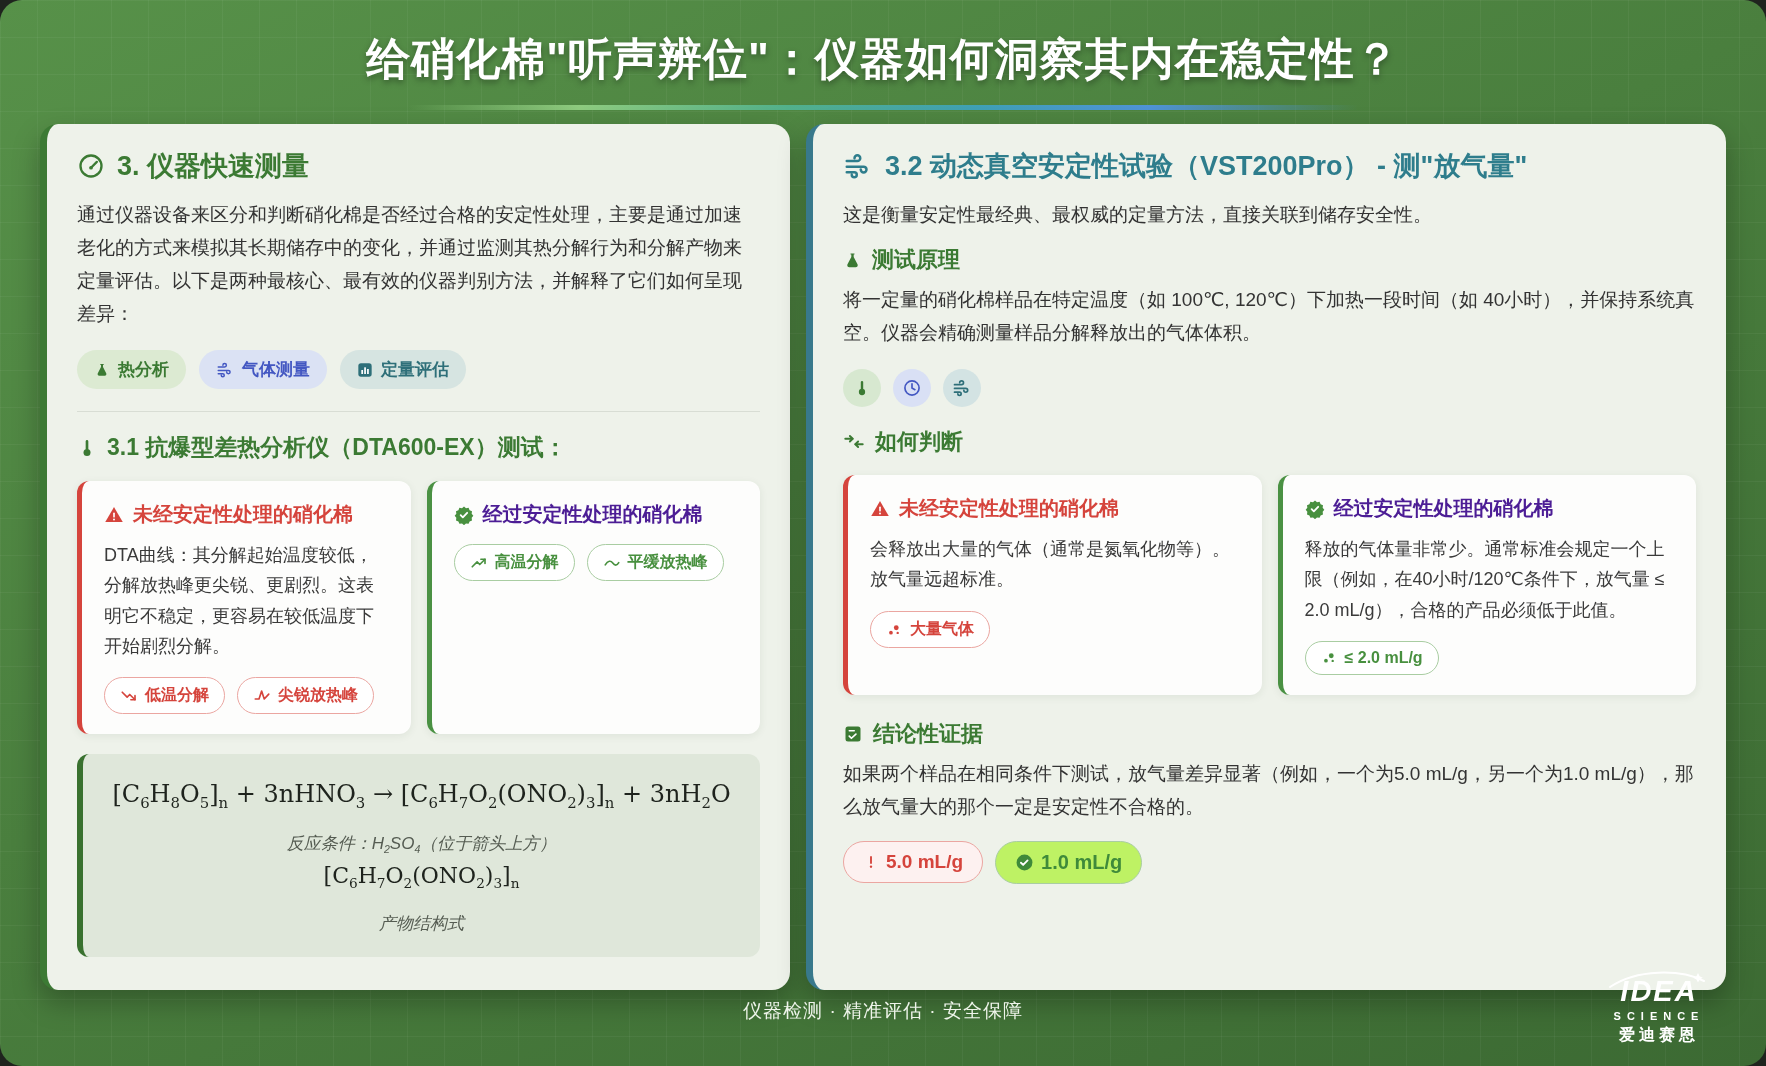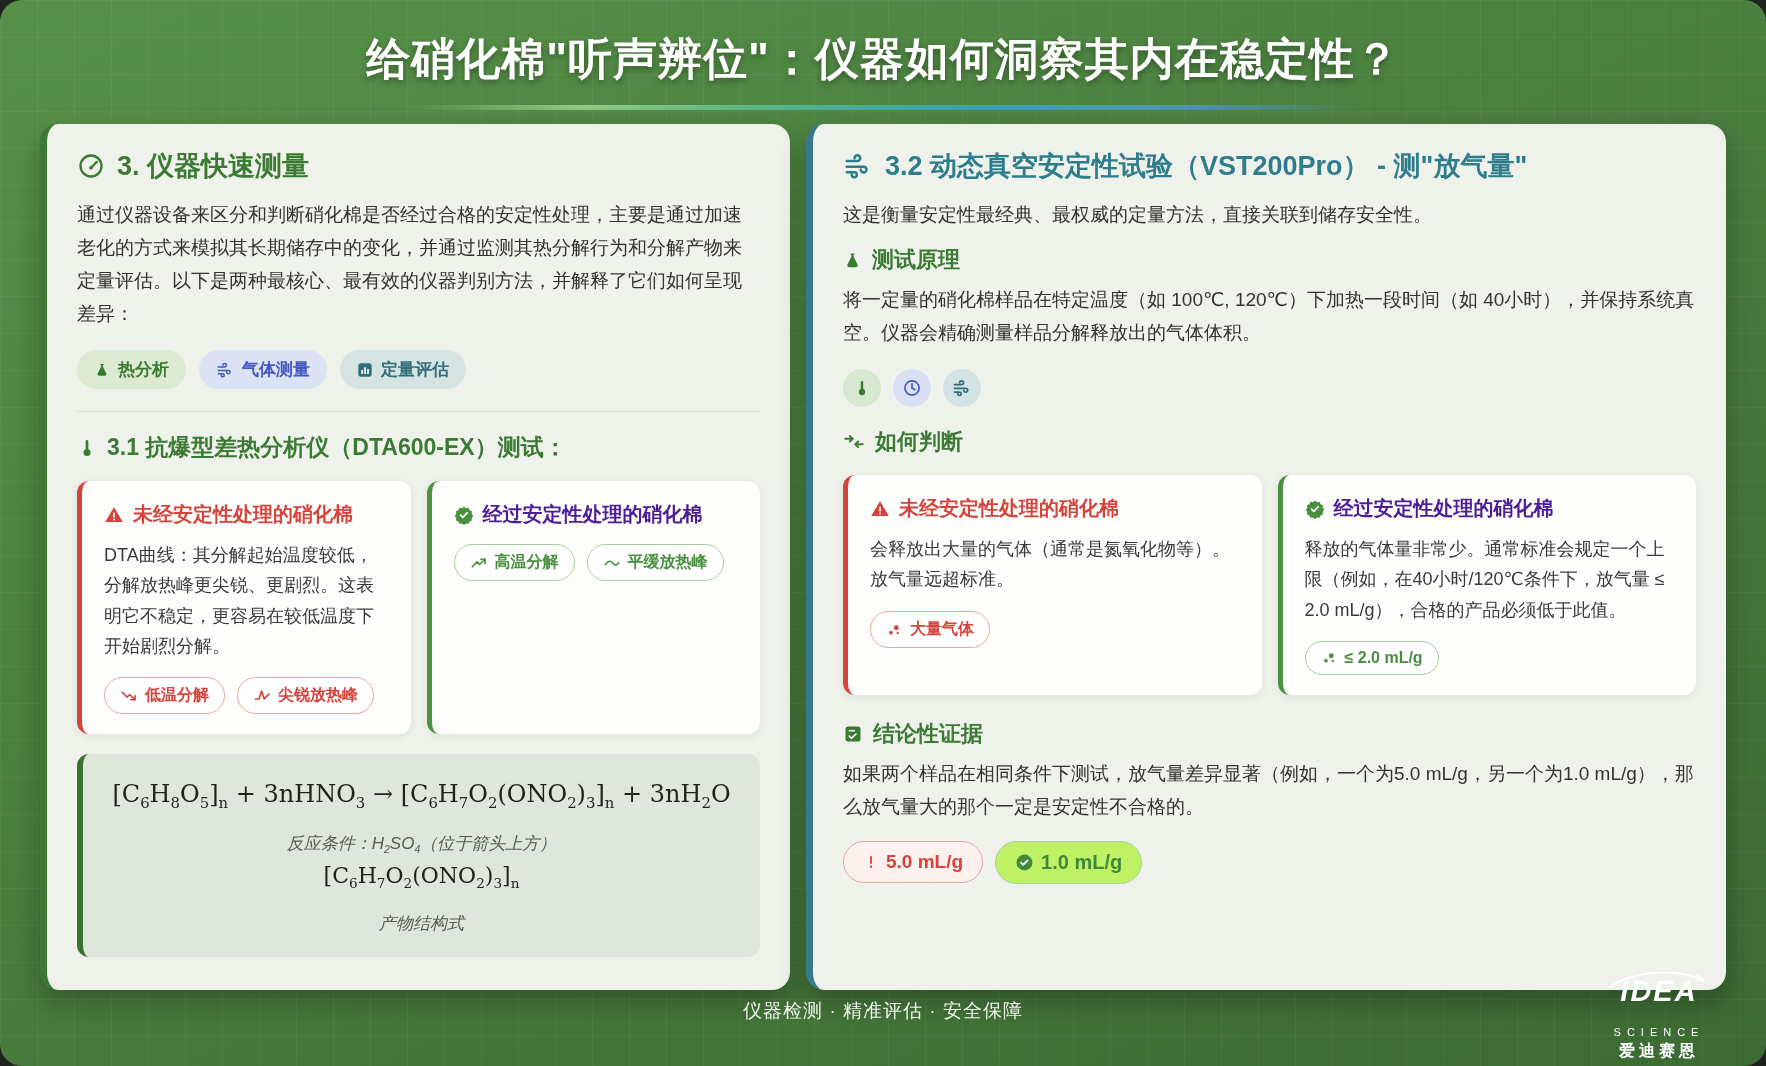--- a/index.html
+++ b/index.html
@@ -81,21 +81,21 @@
   .icon-bubble{ width:38px; height:38px; border-radius:50%; display:flex; align-items:center; justify-content:center; }
   .icon-bubble.g{ background:#d7e8d0; color:#3b7a33; }
   .icon-bubble.b{ background:#d9e0f5; color:#4357c2; }
   .icon-bubble.t{ background:#d3e3e3; color:#2e6f79; }
   
   .footer{ position:absolute; left:0; right:0; bottom:16px; height:78px; }
   .tagline{ position:absolute; left:0; right:0; top:26px; text-align:center; color:#eef4ea; font-size:19px; letter-spacing:1px; }
   .logo{ position:absolute; right:42px; top:4px; text-align:center; color:#fff; width:130px; }
   .logo-mark{ position:relative; font-size:29px; font-weight:bold; letter-spacing:2px; line-height:1.1; font-style:italic; }
   .logo-swoosh{ position:absolute; left:8px; top:-9px; width:110px; height:22px; }
-  .logo-sub{ font-size:11px; letter-spacing:6px; margin-top:18px; font-weight:400; }
+  .logo-sub{ font-size:11px; letter-spacing:6px; margin-top:2px; font-weight:700; }
   .logo-cn{ font-size:16px; letter-spacing:4px; margin-top:3px; font-weight:bold; }
 </style>
 </head>
 <body>
 
 <div class="page">
 
   <div class="header">
     <div class="main-title">给硝化棉"听声辨位"：仪器如何洞察其内在稳定性？</div>
     <div class="title-underline"></div>

